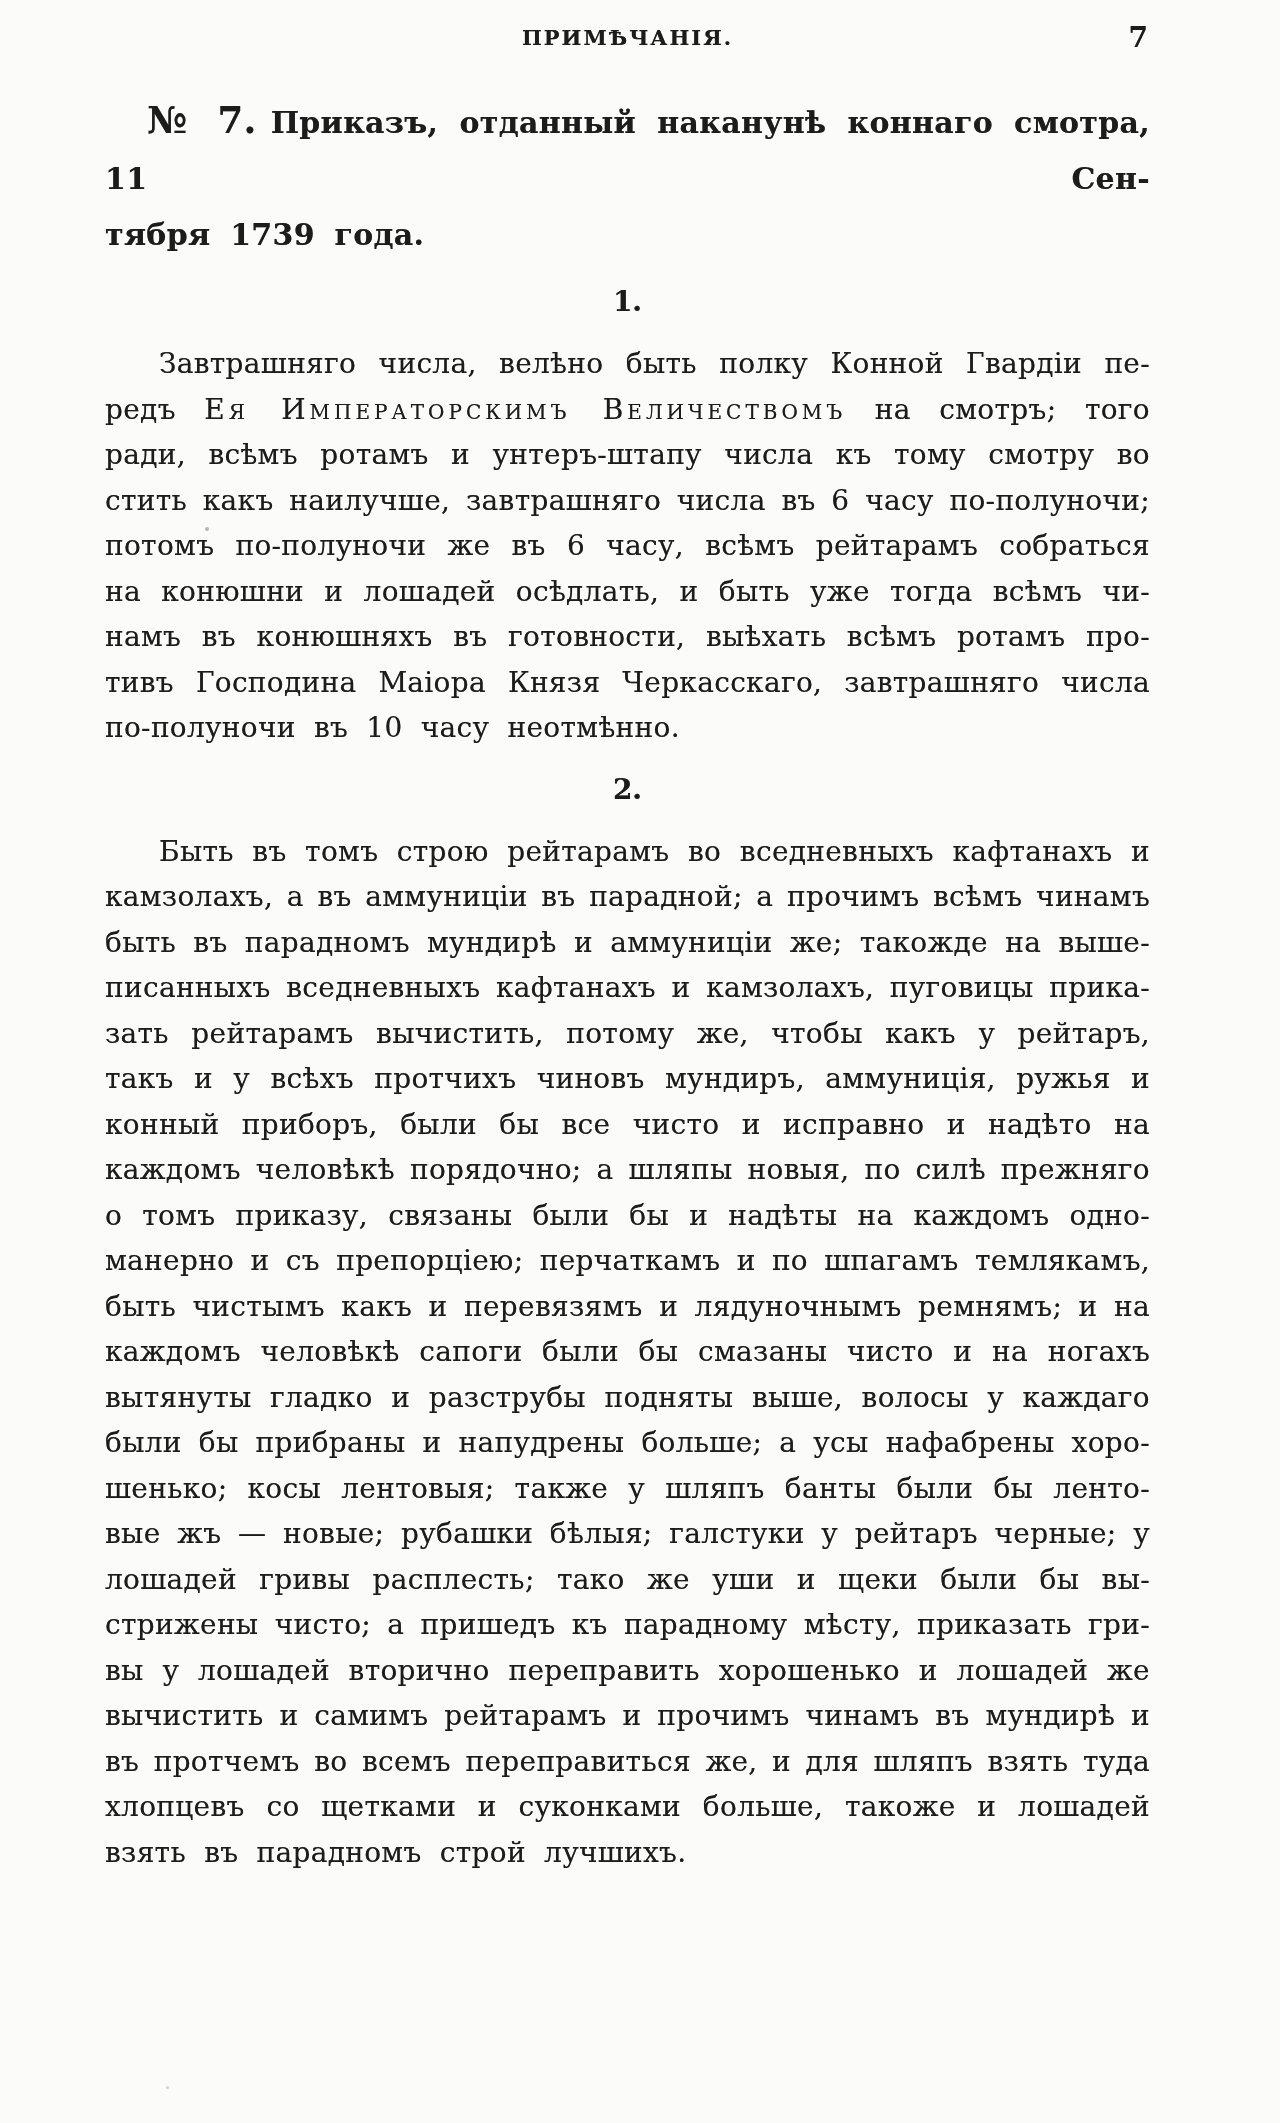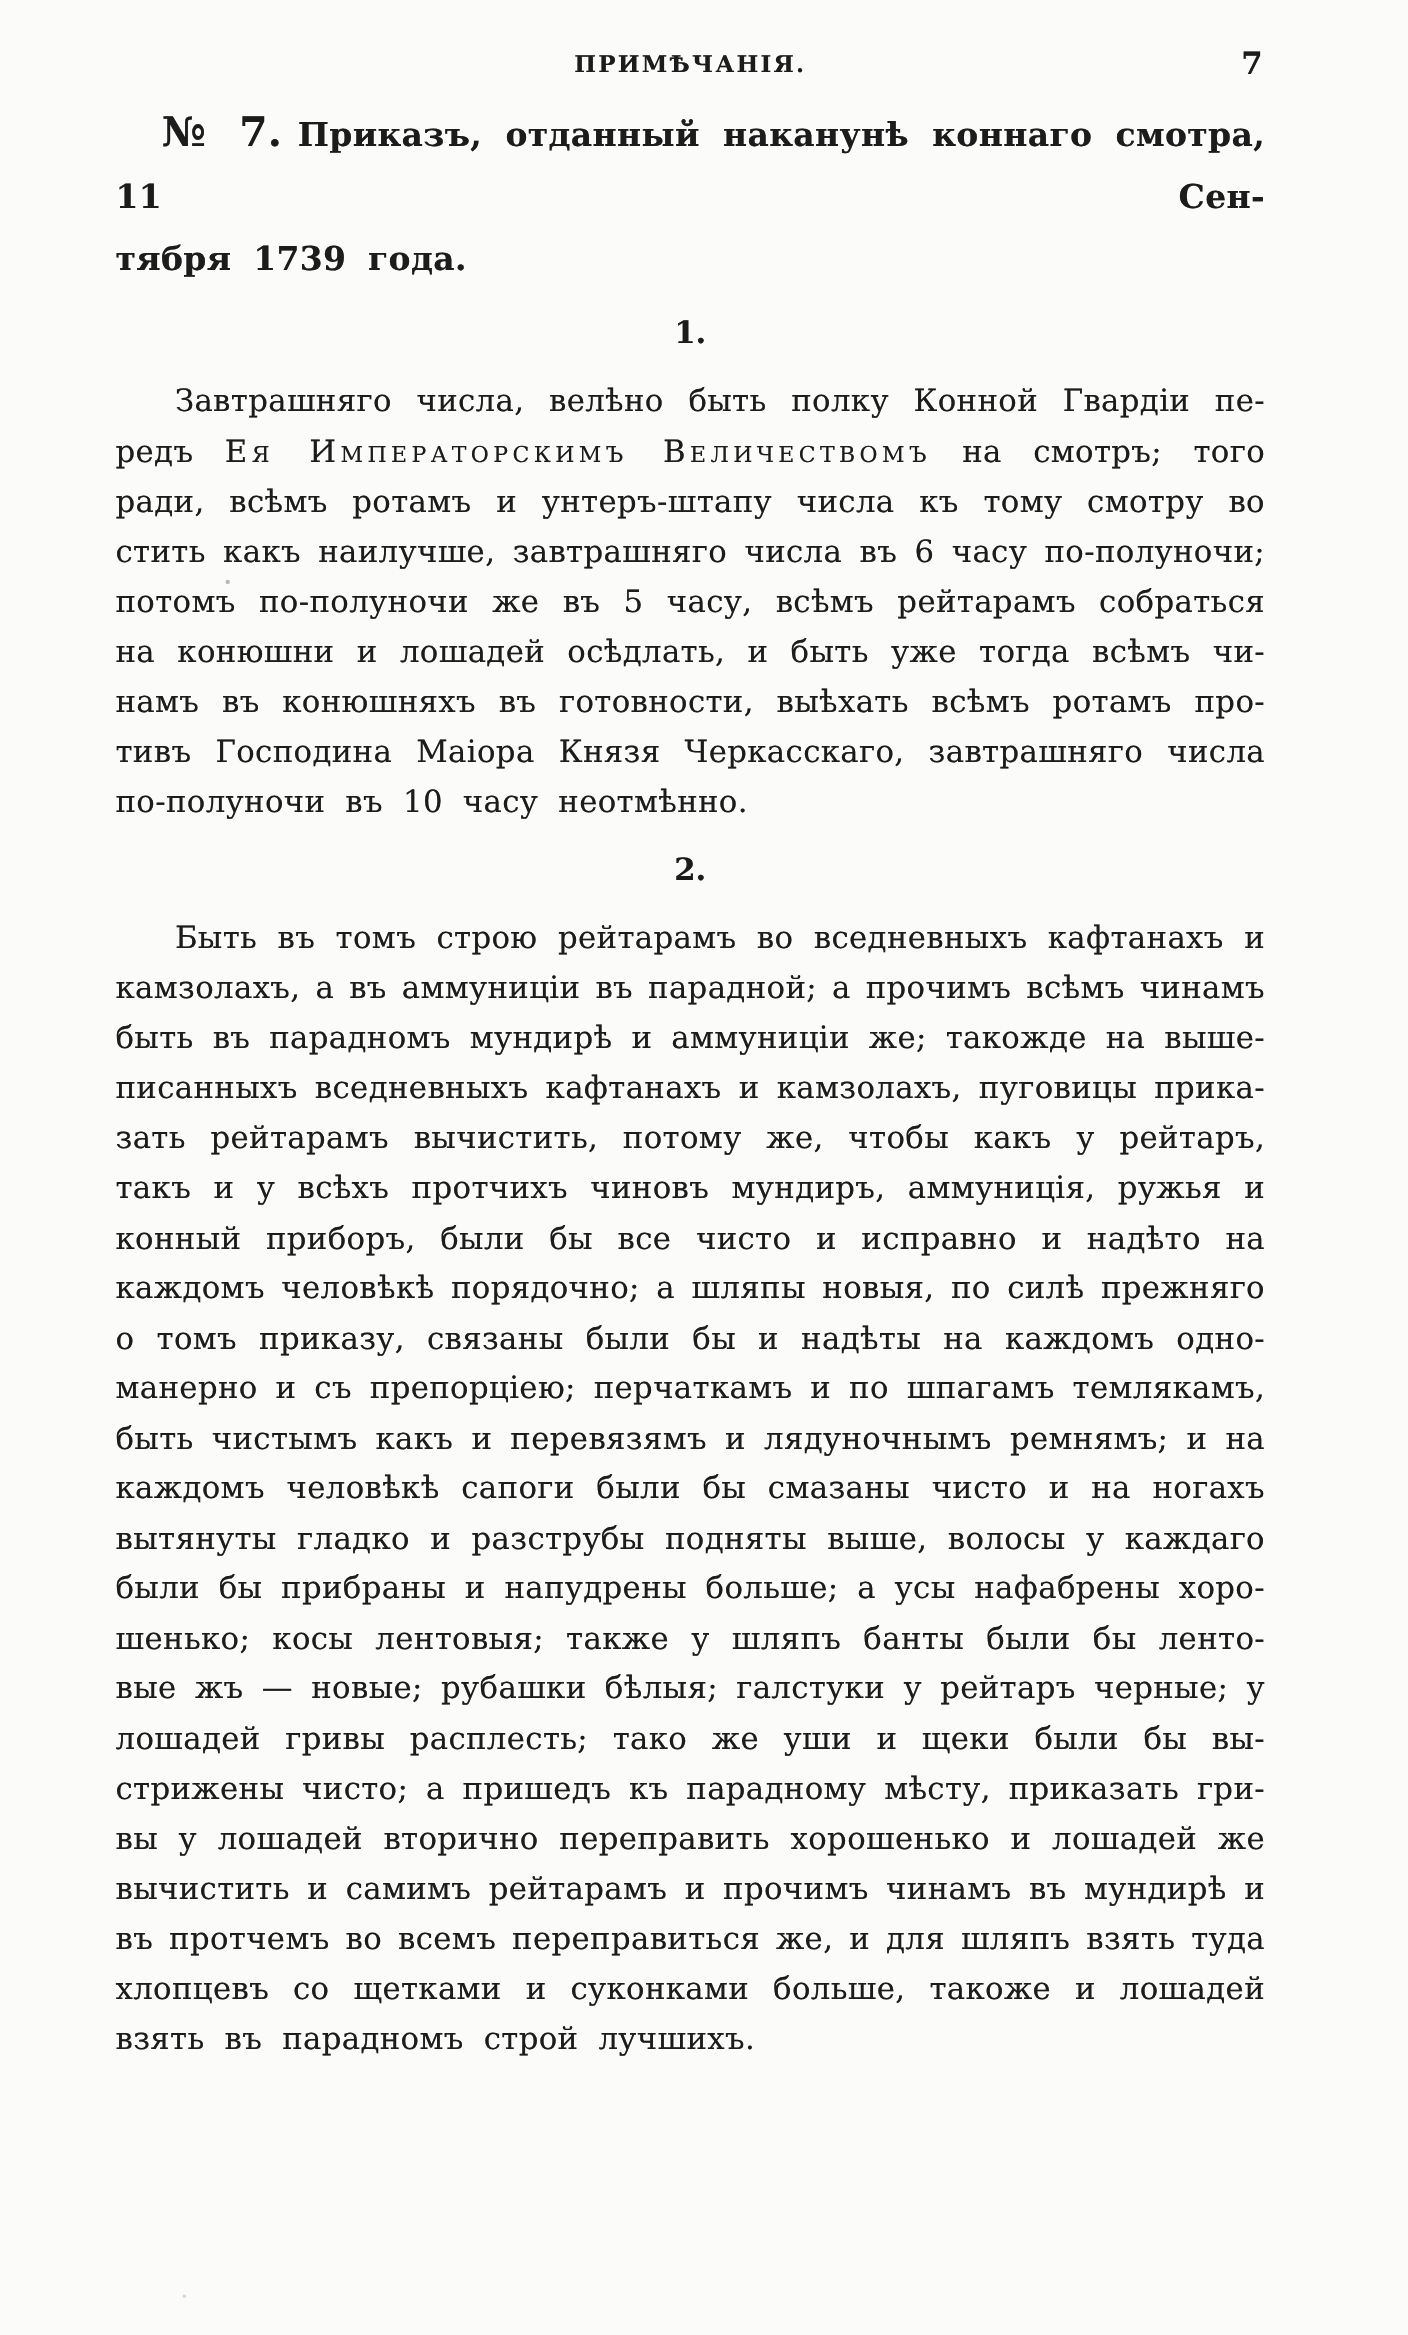--- a/index.html
+++ b/index.html
@@ -18,21 +18,20 @@
   .ink {
     text-shadow: 0 0 0.4px rgba(20,20,20,0.55);
   }
   
   .running-head {
     position: absolute;
     top: 22px;
     left: 105px;
     width: 1045px;
     height: 40px;
-    margin-top: 20px;
   }
   .rh-title {
     text-align: center;
     font-size: 21px;
     font-weight: bold;
     letter-spacing: 2px;
     line-height: 32px;
   }
   .rh-num {
     position: absolute;
@@ -113,21 +112,21 @@
       <div class="line last">тября 1739 года.</div>
     </div>
 
     <div class="section-label ink">1.</div>
 
     <div class="paragraph ink">
       <div class="line indent">Завтрашняго числа, велѣно быть полку Конной Гвардіи пе-</div>
       <div class="line"><span>редъ </span><span class="caps">Ея Императорскимъ Величествомъ</span><span> на смотръ; того</span></div>
       <div class="line">ради, всѣмъ ротамъ и унтеръ-штапу числа къ тому смотру во</div>
       <div class="line">стить какъ наилучше, завтрашняго числа въ 6 часу по-полуночи;</div>
-      <div class="line">потомъ по-полуночи же въ 5 часу, всѣмъ рейтарамъ собраться</div>
+      <div class="line">потомъ по-полуночи же въ 6 часу, всѣмъ рейтарамъ собраться</div>
       <div class="line">на конюшни и лошадей осѣдлать, и быть уже тогда всѣмъ чи-</div>
       <div class="line">намъ въ конюшняхъ въ готовности, выѣхать всѣмъ ротамъ про-</div>
       <div class="line">тивъ Господина Маіора Князя Черкасскаго, завтрашняго числа</div>
       <div class="line last">по-полуночи въ 10 часу неотмѣнно.</div>
     </div>
 
     <div class="section-label ink">2.</div>
 
     <div class="paragraph ink">
       <div class="line indent">Быть въ томъ строю рейтарамъ во вседневныхъ кафтанахъ и</div>

